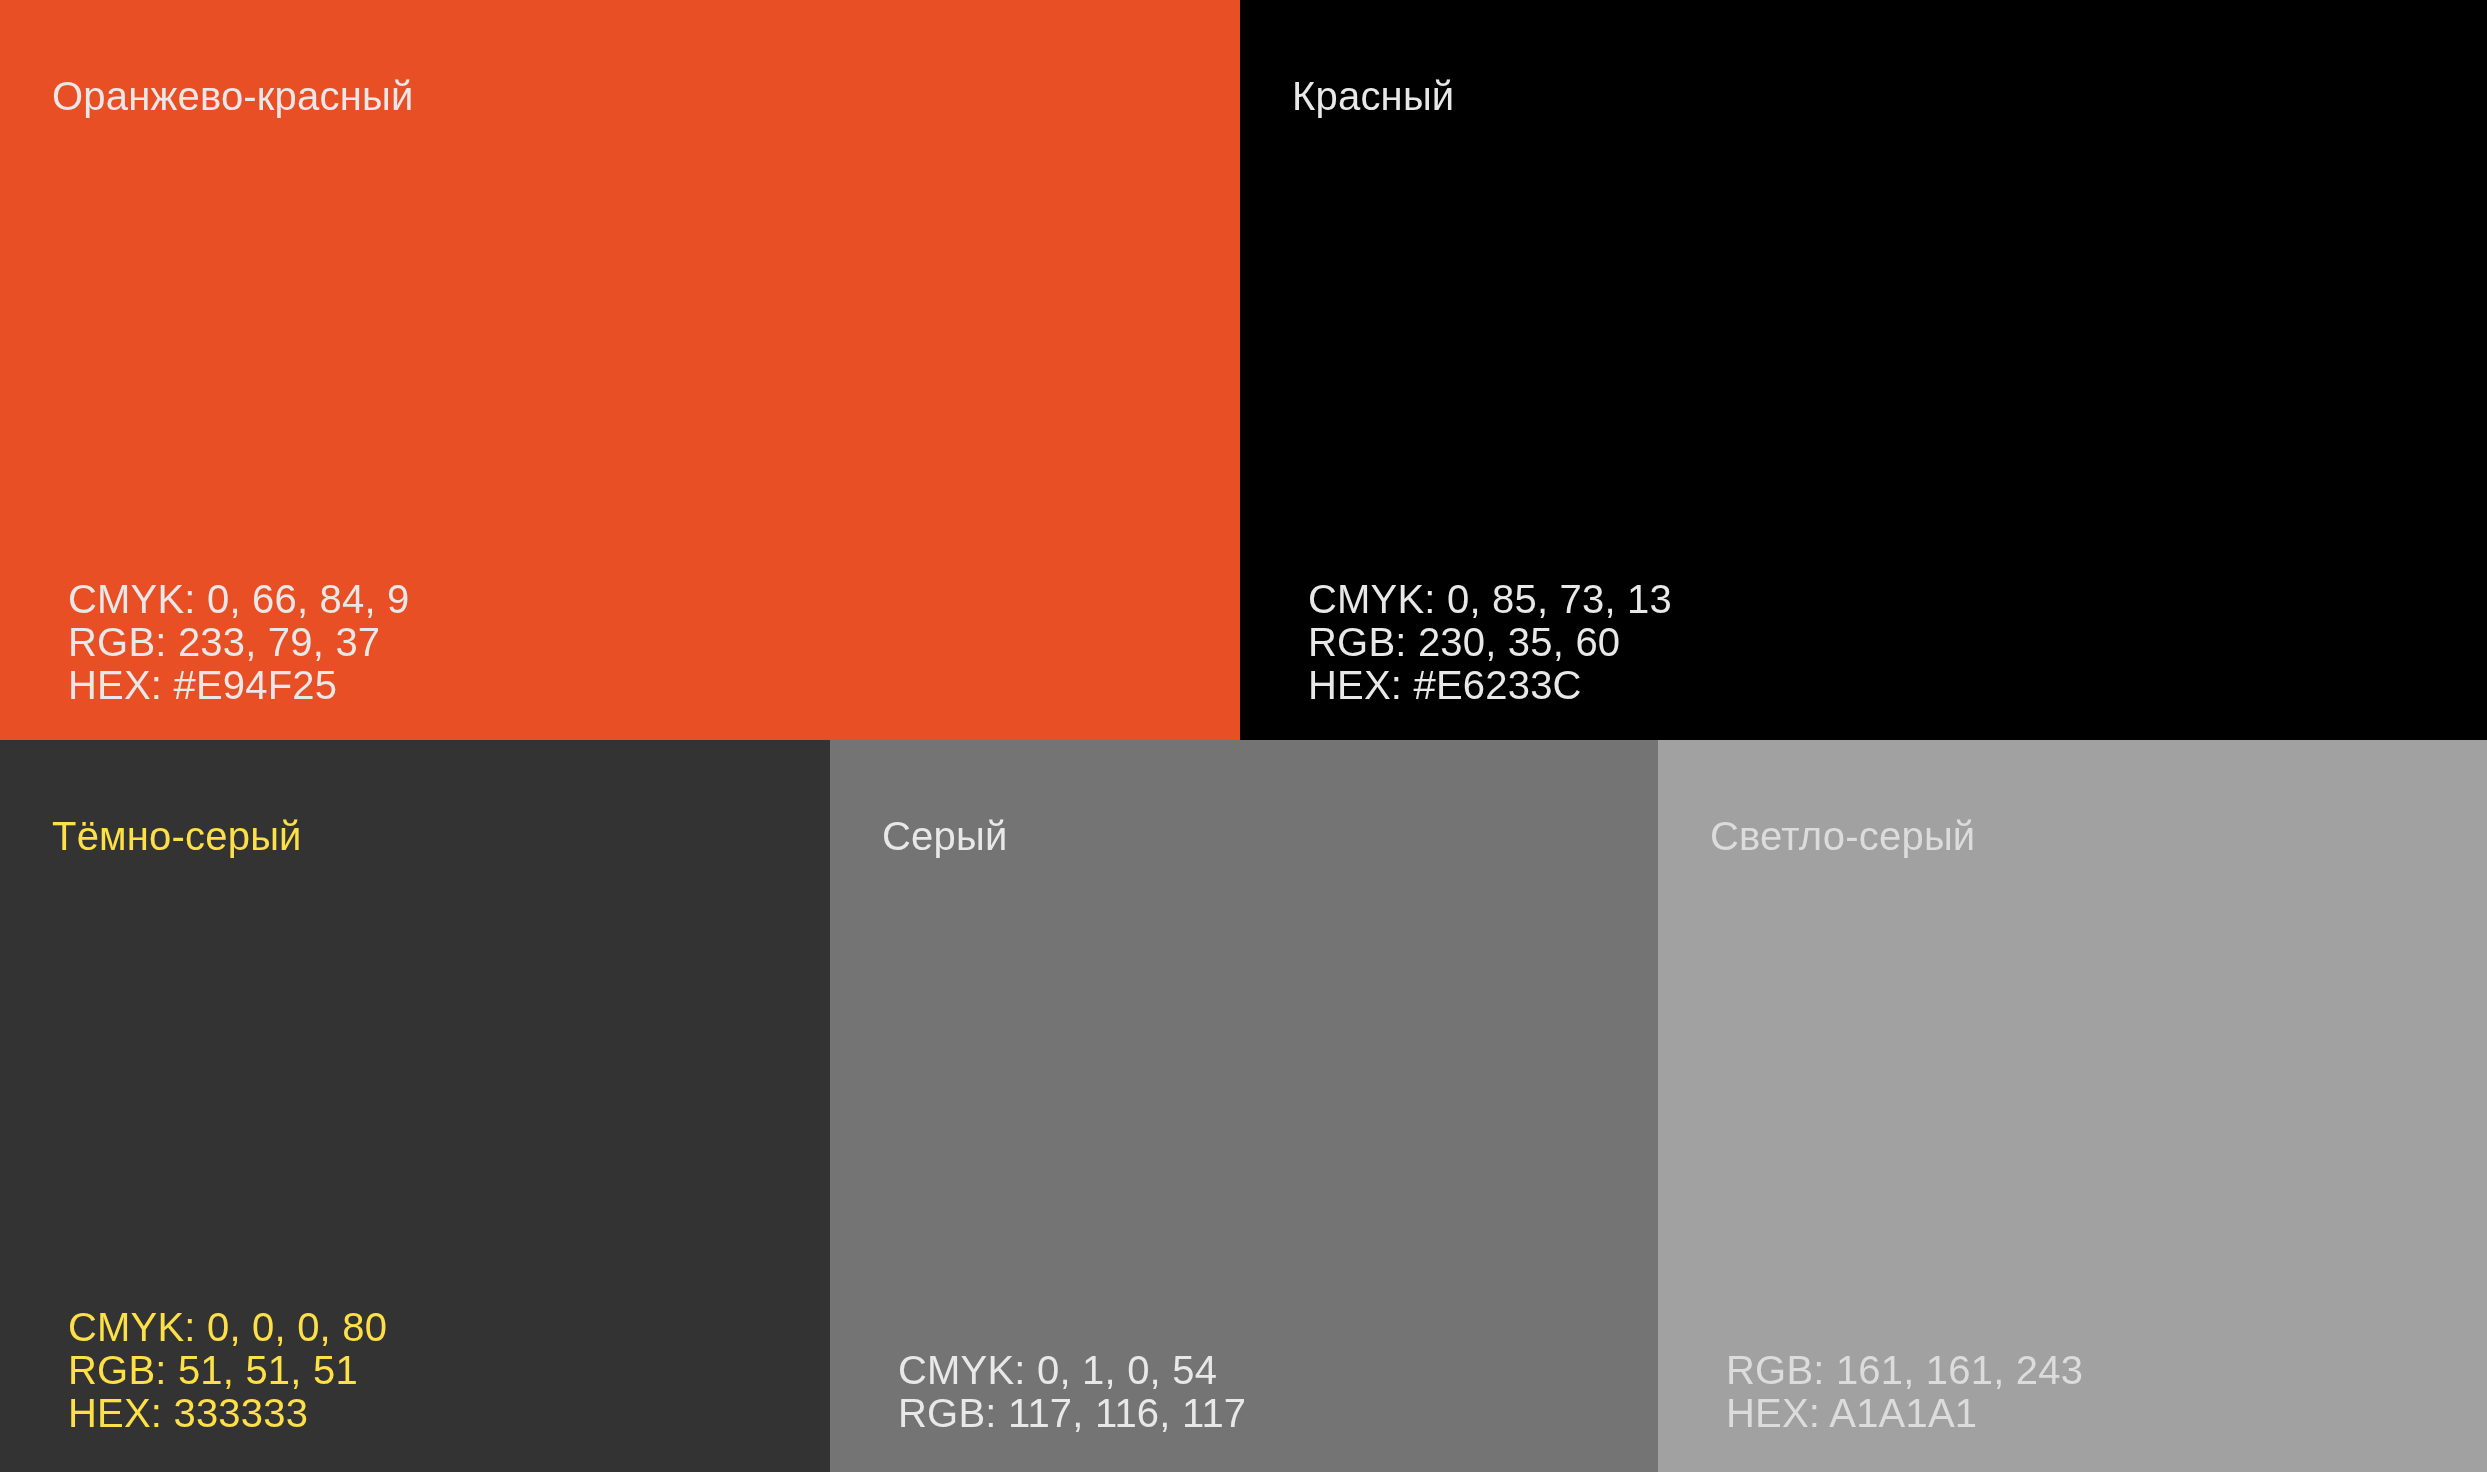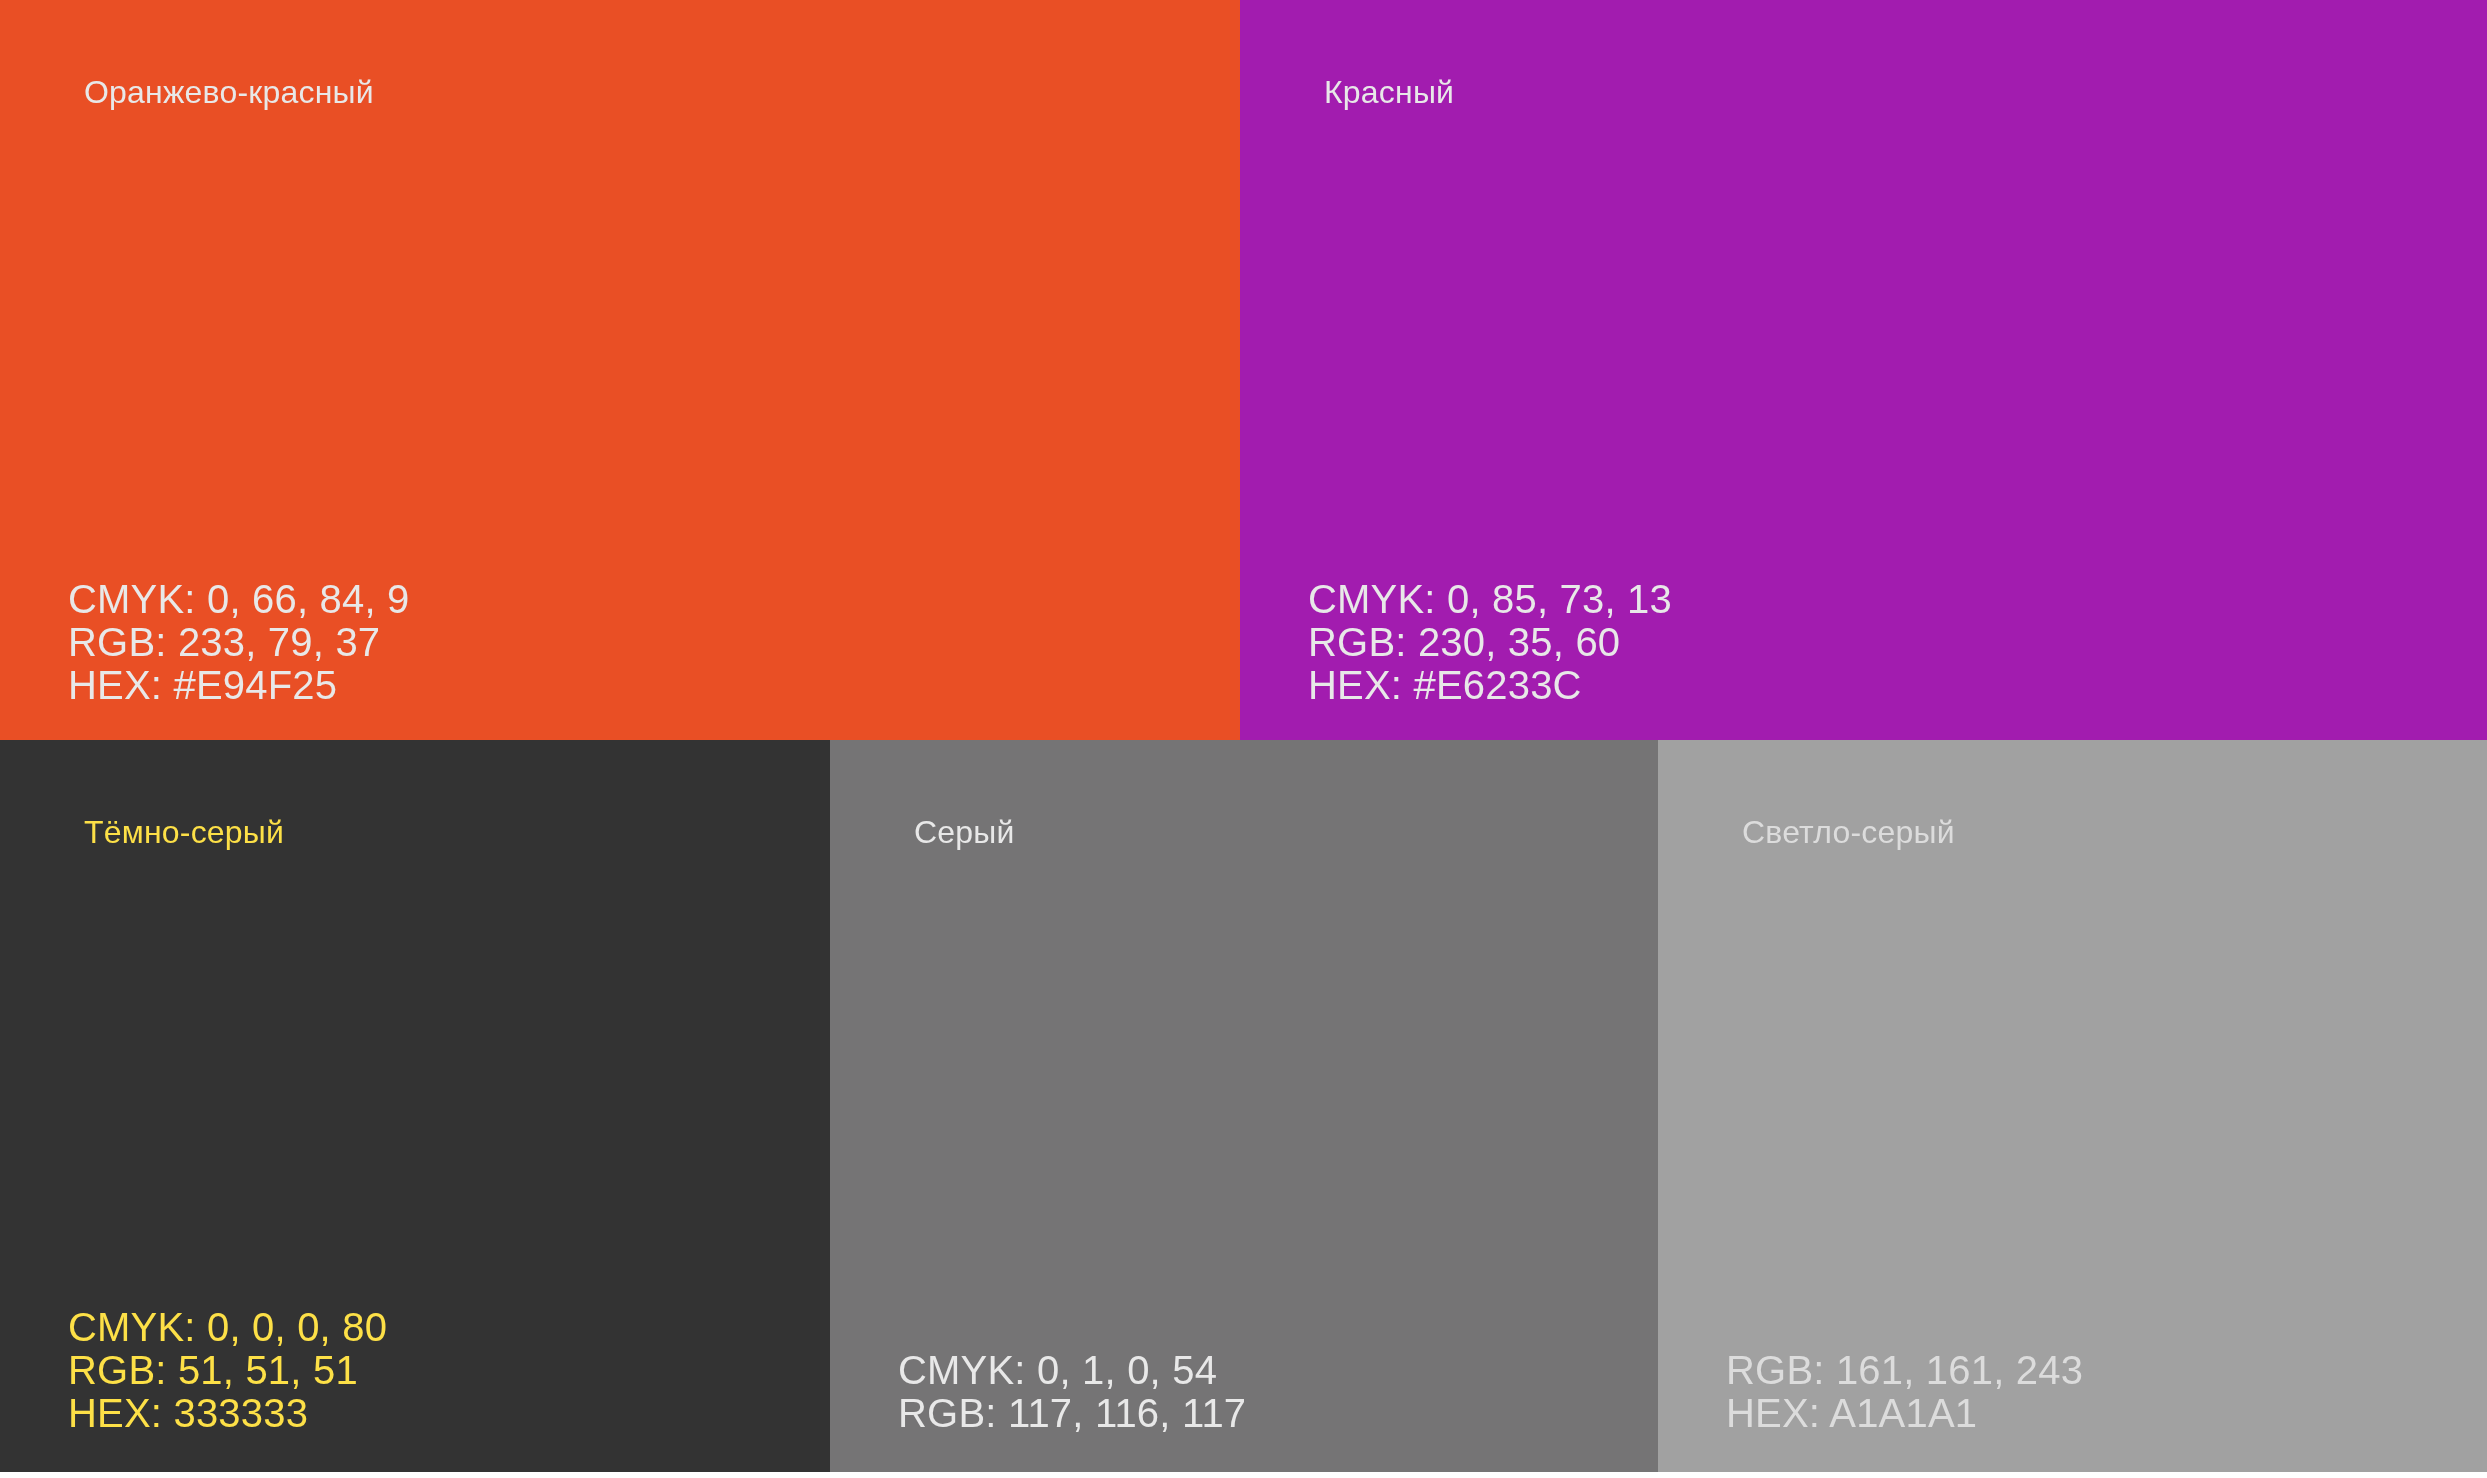--- a/index.html
+++ b/index.html
@@ -20,23 +20,23 @@
     height: 1478px;
     background: #ffffff;
   }
   .swatch {
     position: absolute;
     box-sizing: border-box;
     overflow: hidden;
   }
   .swatch-title {
     position: absolute;
-    left: 84px;
+    left: 52px;
     top: 76px;
-    font-size: 32px;
+    font-size: 40px;
     line-height: 1;
     letter-spacing: 0.2px;
     white-space: nowrap;
   }
   .swatch-info {
     position: absolute;
     left: 68px;
     font-size: 40px;
     line-height: 43px;
     letter-spacing: 0.2px;
@@ -73,21 +73,21 @@
 
   <div class="swatch row1" id="swatch-orange-red" style="background-color: rgb(233, 79, 37); color: rgb(232, 232, 232);">
     <div class="swatch-title">Оранжево-красный</div>
     <div class="swatch-info">
       <span class="info-line">CMYK: 0, 66, 84, 9</span>
       <span class="info-line">RGB: 233, 79, 37</span>
       <span class="info-line">HEX: #E94F25</span>
     </div>
   </div>
 
-  <div class="swatch row1" id="swatch-red" style="background-color: #a21caf; color: rgb(232, 232, 232);">
+  <div class="swatch row1" id="swatch-red" style="background-color: #000000; color: rgb(232, 232, 232);">
     <div class="swatch-title">Красный</div>
     <div class="swatch-info">
       <span class="info-line">CMYK: 0, 85, 73, 13</span>
       <span class="info-line">RGB: 230, 35, 60</span>
       <span class="info-line">HEX: #E6233C</span>
     </div>
   </div>
 
   <div class="swatch row2" id="swatch-dark-gray" style="background-color: rgb(51, 51, 51); color: #fde047;">
     <div class="swatch-title">Тёмно-серый</div>

